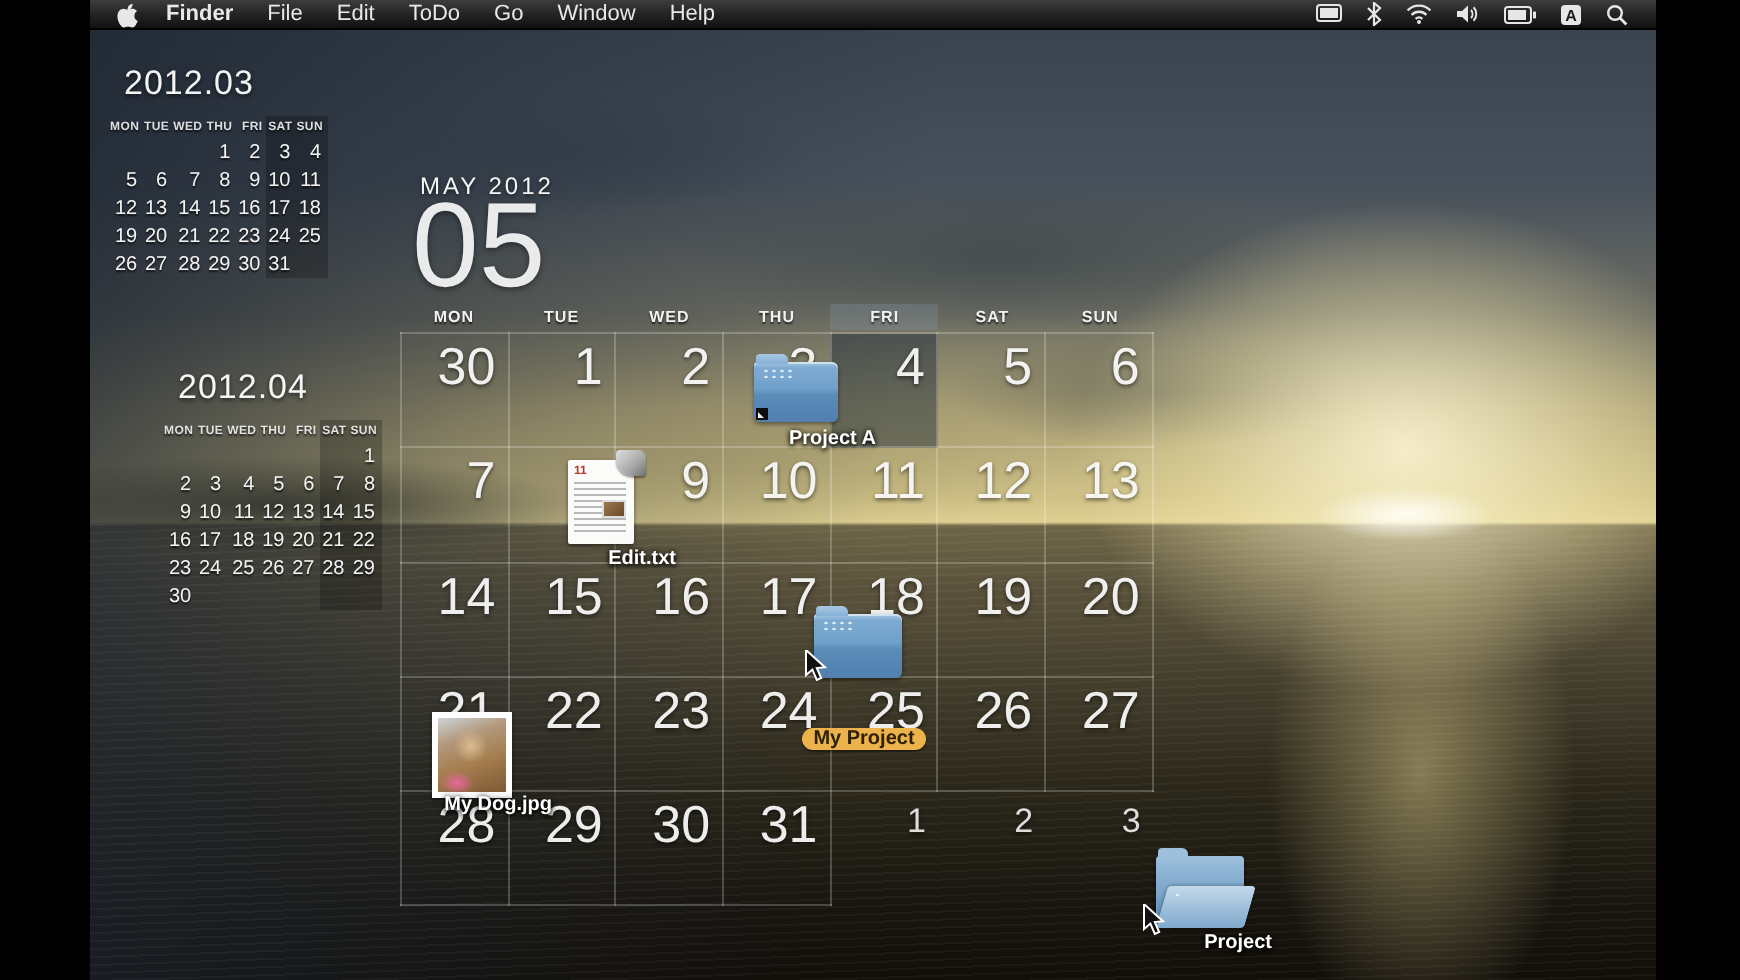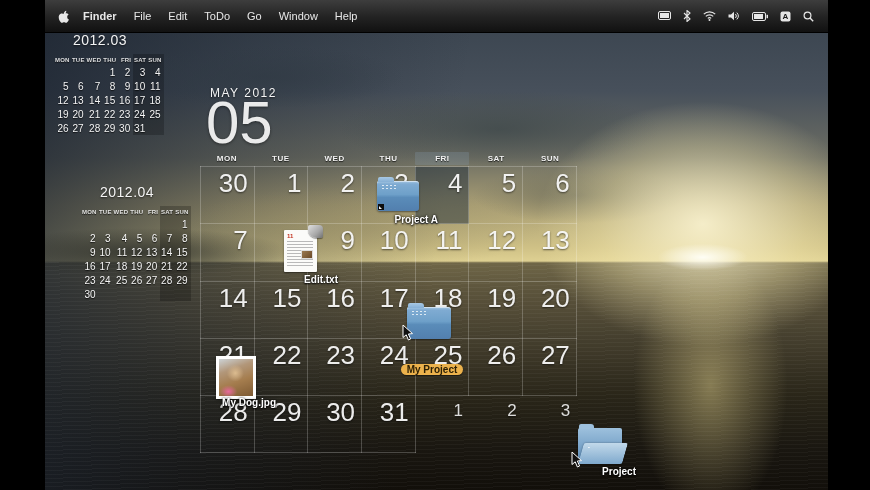--- a/index.html
+++ b/index.html
@@ -18,35 +18,35 @@
       radial-gradient(ellipse 150px 40px at 68% 38%, rgba(105,105,88,0.65), rgba(105,105,88,0) 70%),
       radial-gradient(ellipse 260px 60px at 40% 45%, rgba(150,140,100,0.5), rgba(150,140,100,0) 70%),
       radial-gradient(ellipse 220px 35px at 12% 50%, rgba(42,44,40,0.8), rgba(42,44,40,0) 70%),
       linear-gradient(100deg, rgba(28,36,48,0.8) 0%, rgba(28,36,48,0.35) 25%, rgba(28,36,48,0) 50%),
       linear-gradient(180deg, #3a444f 0%, #47505b 16%, #6d6e63 30%, #a99e74 40%, #cfc186 49%, #ded092 51.8%, #6f6647 52.2%, #5c543c 58%, #453f2e 68%, #2a2619 80%, #191610 92%, #120f0a 100%);
   }
   .ripples { position:absolute; left:0; top:52%; width:100%; bottom:0;
     background:repeating-linear-gradient(178deg, rgba(255,255,255,0.035) 0 1px, transparent 1px 4px); }
 
   
-  .menubar { position:absolute; left:45px; top:0; width:783px; height:33px;
+  .menubar { position:absolute; left:45px; top:0; width:783px; height:15px;
     background:linear-gradient(180deg,#3d3d3d 0%,#222 55%,#111 100%);
     border-bottom:1px solid #000; display:flex; align-items:center;
     color:#e8e8e8; font-size:11px; z-index:40; }
   .menubar .apple { margin:0 14px 0 13px; display:flex; align-items:center; }
   .menubar .menu { margin-right:17px; line-height:15px; }
   .menubar .menu.active { font-weight:bold; }
   .menubar .spacer { flex:1; }
   .menubar .status { display:flex; align-items:center; gap:12px; margin-right:14px; }
   .menubar svg { display:block; }
 
   
   .mini { position:absolute; color:#fff; z-index:10; }
-  .mini .title { font-size:14px; letter-spacing:0.5px; color:rgba(255,255,255,0.95);
-    text-shadow:0 1px 2px rgba(0,0,0,0.6); margin-left:18px; }
+  .mini .title { font-size:17px; letter-spacing:0.5px; color:rgba(255,255,255,0.95);
+    text-shadow:0 1px 2px rgba(0,0,0,0.6); margin-left:7px; }
   .mini table { border-collapse:collapse; margin-top:6px; table-layout:fixed; }
   .mini th { width:15px; height:11px; font-size:6px; font-weight:bold; color:rgba(255,255,255,0.85);
     text-align:right; padding-right:2px; letter-spacing:0.2px; text-shadow:0 1px 1px rgba(0,0,0,0.7); }
   .mini td { width:15px; height:14px; font-size:10px; text-align:right; padding-right:3px;
     color:rgba(255,255,255,0.95); text-shadow:0 1px 1px rgba(0,0,0,0.7); }
   .mini .we { background:rgba(0,0,0,0.22); }
   .mini-march { left:55px; top:32px; }
   .mini-april { left:82px; top:184px; }
 
   

